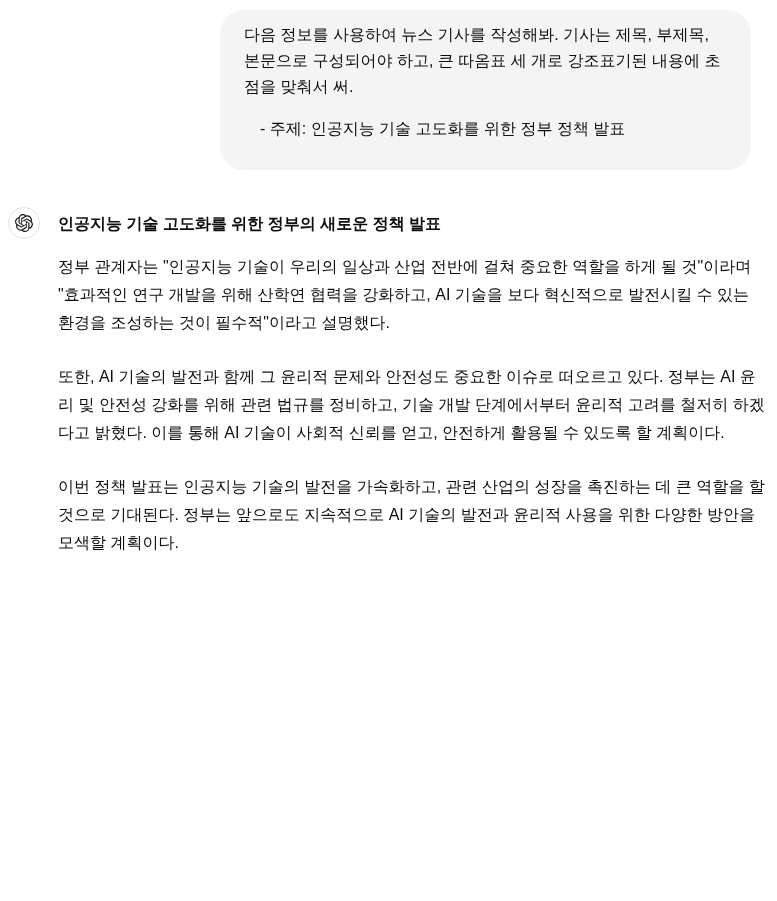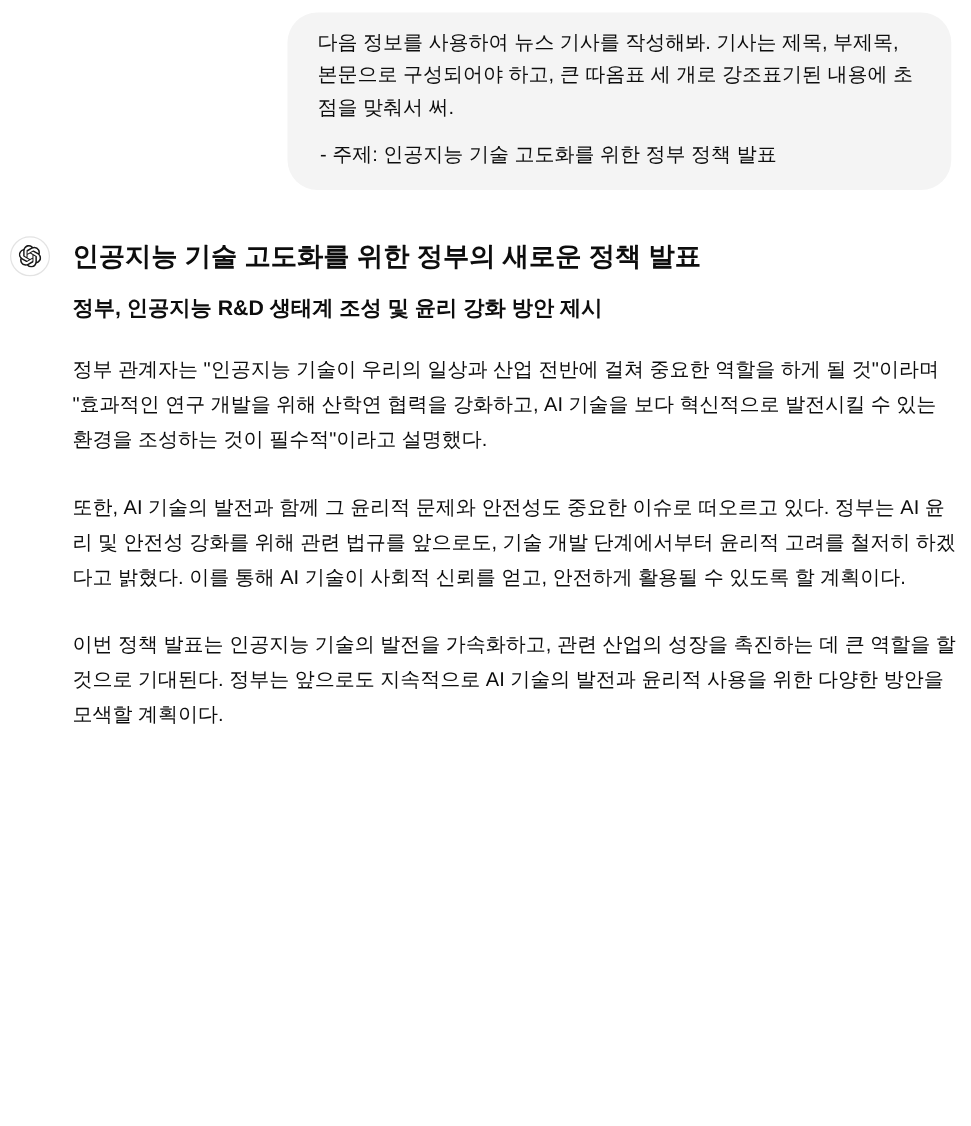--- a/index.html
+++ b/index.html
@@ -11,34 +11,34 @@
     background: #ffffff;
     color: #0d0d0d;
     font-family: "Liberation Sans", "DejaVu Sans", sans-serif;
   }
   .page { width: 777px; height: 901px; }
 
   
   .user-row {
     display: flex;
     justify-content: flex-end;
-    padding: 10px 16px 0 0;
+    padding: 10px 26px 0 0;
   }
   .bubble {
     background: #f4f4f4;
     border-radius: 24px;
     padding: 12px 24px;
     max-width: 531px;
     font-size: 16px;
     line-height: 26px;
     white-space: normal;
   }
   .bubble-text { margin: 0 0 12px 0; }
   .bubble-details { margin: 0; }
-  .bubble-details div { margin: 2px; }
+  .bubble-details div { margin: 16px; }
 
   
   .assistant-row {
     display: flex;
     align-items: flex-start;
     padding: 0 9px 0 8px;
     margin-top: 37px;
   }
   .avatar {
     flex: none;
@@ -48,21 +48,21 @@
     border-radius: 50%;
     display: flex;
     align-items: center;
     justify-content: center;
     background: #ffffff;
     margin-right: 18px;
   }
   .avatar svg { width: 18px; height: 18px; display: block; }
   .content { flex: 1; min-width: 0; padding-top: 2px; }
   .content h1 {
-    font-size: 21px;
+    font-size: 16px;
     line-height: 30px;
     font-weight: 700;
     margin: 0 0 14px 0;
   }
   .content h3 {
     font-size: 17px;
     line-height: 24px;
     font-weight: 700;
     margin: 0 0 24px 0;
   }
@@ -88,20 +88,19 @@
   </div>
 
   <div class="assistant-row">
     <div class="avatar">
       <svg viewBox="0 0 24 24" fill="#171717" xmlns="http://www.w3.org/2000/svg">
         <path d="M22.2819 9.8211a5.9847 5.9847 0 0 0-.5157-4.9108 6.0462 6.0462 0 0 0-6.5098-2.9A6.0651 6.0651 0 0 0 4.9807 4.1818a5.9847 5.9847 0 0 0-3.9977 2.9 6.0462 6.0462 0 0 0 .7427 7.0966 5.98 5.98 0 0 0 .511 4.9107 6.051 6.051 0 0 0 6.5146 2.9001A5.9847 5.9847 0 0 0 13.2599 24a6.0557 6.0557 0 0 0 5.7718-4.2058 5.9894 5.9894 0 0 0 3.9977-2.9001 6.0557 6.0557 0 0 0-.7475-7.073zm-9.022 12.6081a4.4755 4.4755 0 0 1-2.8764-1.0408l.1419-.0804 4.7783-2.7582a.7948.7948 0 0 0 .3927-.6813v-6.7369l2.02 1.1686a.071.071 0 0 1 .038.052v5.5826a4.504 4.504 0 0 1-4.4945 4.4944zm-9.6607-4.1254a4.4708 4.4708 0 0 1-.5346-3.0137l.142.0852 4.783 2.7582a.7712.7712 0 0 0 .7806 0l5.8428-3.3685v2.3324a.0804.0804 0 0 1-.0332.0615L9.74 19.9502a4.4992 4.4992 0 0 1-6.1408-1.6464zM2.3408 7.8956a4.485 4.485 0 0 1 2.3655-1.9728V11.6a.7664.7664 0 0 0 .3879.6765l5.8144 3.3543-2.0201 1.1685a.0757.0757 0 0 1-.071 0l-4.8303-2.7865A4.504 4.504 0 0 1 2.3408 7.8956zm16.5963 3.8558L13.1038 8.364l2.0201-1.1638a.0757.0757 0 0 1 .071 0l4.8303 2.7913a4.4944 4.4944 0 0 1-.6765 8.1042v-5.6772a.79.79 0 0 0-.407-.667zm2.0107-3.0231l-.142-.0852-4.7735-2.7818a.7759.7759 0 0 0-.7854 0L9.409 9.2297V6.8974a.0662.0662 0 0 1 .0284-.0615l4.8303-2.7866a4.4992 4.4992 0 0 1 6.6802 4.66zM8.3065 12.863l-2.02-1.1638a.0804.0804 0 0 1-.038-.0567V6.0742a4.4992 4.4992 0 0 1 7.3757-3.4537l-.142.0805L8.704 5.459a.7948.7948 0 0 0-.3927.6813zm1.0976-2.3654l2.602-1.4998 2.6069 1.4998v2.9994l-2.5974 1.4997-2.6067-1.4997z"></path>
       </svg>
     </div>
     <div class="content">
       <h1>인공지능 기술 고도화를 위한 정부의 새로운 정책 발표</h1>
-      <h3>정부, 인공지능 R&amp;D 생태계 조성 및 윤리 강화 방안 제시</h3>
       <p class="body">정부 관계자는 "인공지능 기술이 우리의 일상과 산업 전반에 걸쳐 중요한 역할을 하게 될 것"이라며 "효과적인 연구 개발을 위해 산학연 협력을 강화하고, AI 기술을 보다 혁신적으로 발전시킬 수 있는 환경을 조성하는 것이 필수적"이라고 설명했다.</p>
-      <p class="body">또한, AI 기술의 발전과 함께 그 윤리적 문제와 안전성도 중요한 이슈로 떠오르고 있다. 정부는 AI 윤리 및 안전성 강화를 위해 관련 법규를 앞으로도, 기술 개발 단계에서부터 윤리적 고려를 철저히 하겠다고 밝혔다. 이를 통해 AI 기술이 사회적 신뢰를 얻고, 안전하게 활용될 수 있도록 할 계획이다.</p>
+      <p class="body">또한, AI 기술의 발전과 함께 그 윤리적 문제와 안전성도 중요한 이슈로 떠오르고 있다. 정부는 AI 윤리 및 안전성 강화를 위해 관련 법규를 정비하고, 기술 개발 단계에서부터 윤리적 고려를 철저히 하겠다고 밝혔다. 이를 통해 AI 기술이 사회적 신뢰를 얻고, 안전하게 활용될 수 있도록 할 계획이다.</p>
       <p class="body">이번 정책 발표는 인공지능 기술의 발전을 가속화하고, 관련 산업의 성장을 촉진하는 데 큰 역할을 할 것으로 기대된다. 정부는 앞으로도 지속적으로 AI 기술의 발전과 윤리적 사용을 위한 다양한 방안을 모색할 계획이다.</p>
     </div>
   </div>
 
 </div>
 
 </body></html>

